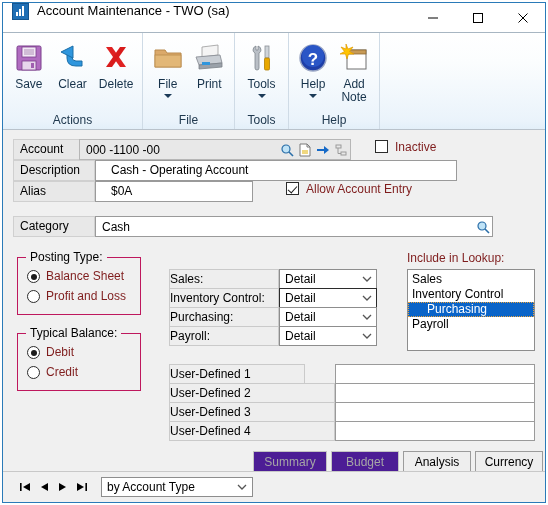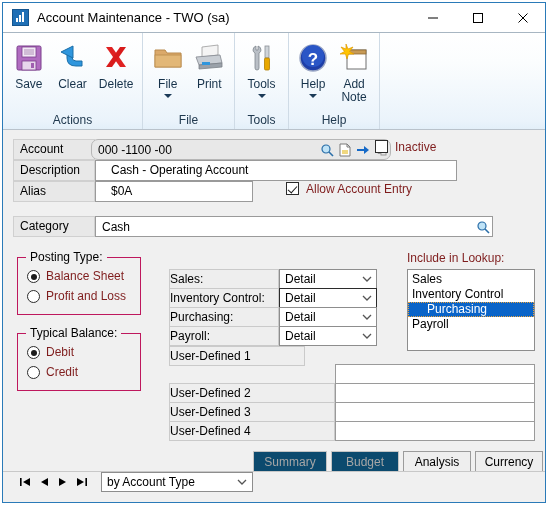--- a/index.html
+++ b/index.html
@@ -20,21 +20,21 @@
     border: 1px solid #2a7ab8;
     background: #f0f0f0;
     box-sizing: border-box;
   }
 
   
   .titlebar {
     height: 29px;
     background: #ffffff;
     display: flex;
-    align-items: center;
+    align-items: flex-start;
     position: relative;
   }
   .app-icon {
     width: 17px; height: 17px;
     margin-left: 9px; margin-right: 8px;
     background: #1f6fb5;
     border: 1px solid #14558f;
     box-sizing: border-box;
     position: relative;
     flex: none;
@@ -254,30 +254,30 @@
   .btn {
     position: absolute;
     height: 22px;
     background: #eeeeee;
     border: 1px solid #9b9b9b;
     box-sizing: border-box;
     font-size: 12px;
     display: flex; align-items: center; justify-content: center;
     color: #000;
   }
-  .btn.disabled { color: #a6a6a6; border-color: #c4c4c4; background:#0c4a6e; }
+  .btn.disabled { color: #a6a6a6; border-color: #c4c4c4; background:#4c1d95; }
 
   
   .statusbar {
     position: absolute;
     left: 0; right: 0; bottom: 0;
     height: 30px;
     background: #f0f0f0;
     border-top: 1px solid #c8c8c8;
-    display: flex; align-items: flex-start;
+    display: flex; align-items: center;
   }
   .navbtns { display: flex; margin-left: 12px; gap: 0px; }
   .navbtn {
     width: 19px; height: 20px;
     display: flex; align-items: center; justify-content: center;
   }
   .statcombo {
     margin-left: 10px;
     width: 152px; height: 20px;
     background: #fff;
@@ -431,21 +431,21 @@
       </div>
       <div class="rgroup-title">Help</div>
     </div>
 
     <div class="rgroup" style="flex:1;border-right:none"></div>
   </div>
 
   <div class="form">
 
     <div class="fieldlabel" style="left:10px; top:9px; width:82px;">Account</div>
-    <div class="acctbox" style="left:88px; top:9px; width:300px;border-radius:7px;">
+    <div class="acctbox" style="left:76px; top:9px; width:272px;">
       <span class="val">000 -1100 -00</span>
       <span class="ico-btn">
         <svg width="14" height="14" viewBox="0 0 14 14">
             <circle cx="6" cy="6" r="4" fill="#bfe3f7" stroke="#2a6ea8" stroke-width="1.2"></circle>
             <line x1="9" y1="9" x2="13" y2="13" stroke="#2a6ea8" stroke-width="1.6"></line>
           </svg>
       </span>
       <span class="ico-btn">
         <svg width="14" height="14" viewBox="0 0 14 14">
             <path d="M2 1 L9 1 L12 4 L12 13 L2 13 Z" fill="#fff" stroke="#7a7a7a" stroke-width="1"></path>
@@ -549,21 +549,21 @@
     </div>
 
     <span class="lbl" style="position:absolute; left:404px; top:121px;">Include in Lookup:</span>
     <div class="listbox" style="left:404px; top:139px; width:128px; height:82px;">
       <div class="lbitem">Sales</div>
       <div class="lbitem">Inventory Control</div>
       <div class="lbitem sel">Purchasing</div>
       <div class="lbitem">Payroll</div>
     </div>
 
-    <div class="gridlabel" style="left:166px; top:216px; width:136px;">User-Defined 1</div>
+    <div class="gridlabel" style="left:166px; top:234px; width:136px;">User-Defined 1</div>
     <div class="textbox" style="left:332px; top:234px; width:200px; height:20px;"></div>
 
     <div class="gridlabel" style="left:166px; top:253px; width:166px;">User-Defined 2</div>
     <div class="textbox" style="left:332px; top:253px; width:200px; height:20px;"></div>
 
     <div class="gridlabel" style="left:166px; top:272px; width:166px;">User-Defined 3</div>
     <div class="textbox" style="left:332px; top:272px; width:200px; height:20px;"></div>
 
     <div class="gridlabel" style="left:166px; top:291px; width:166px;">User-Defined 4</div>
     <div class="textbox" style="left:332px; top:291px; width:200px; height:20px;"></div>

